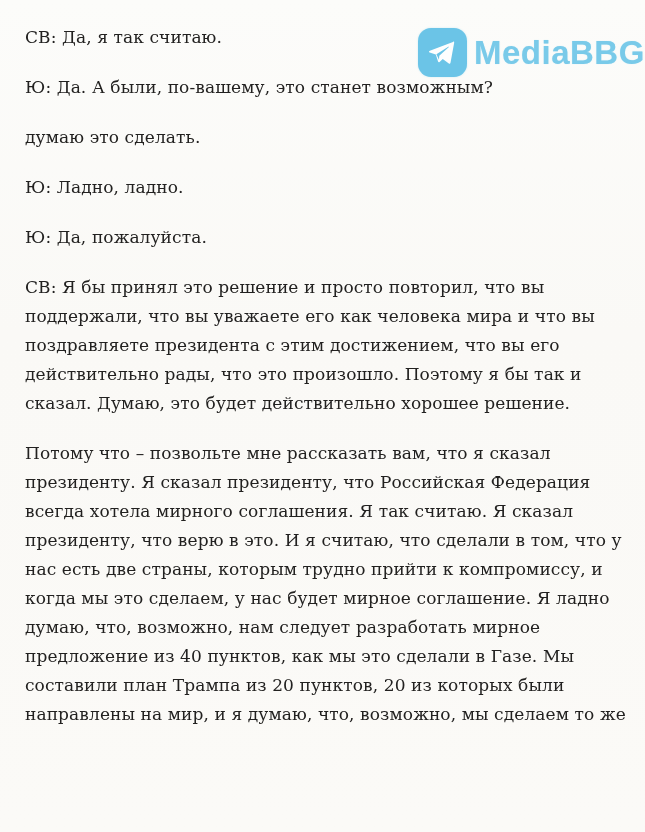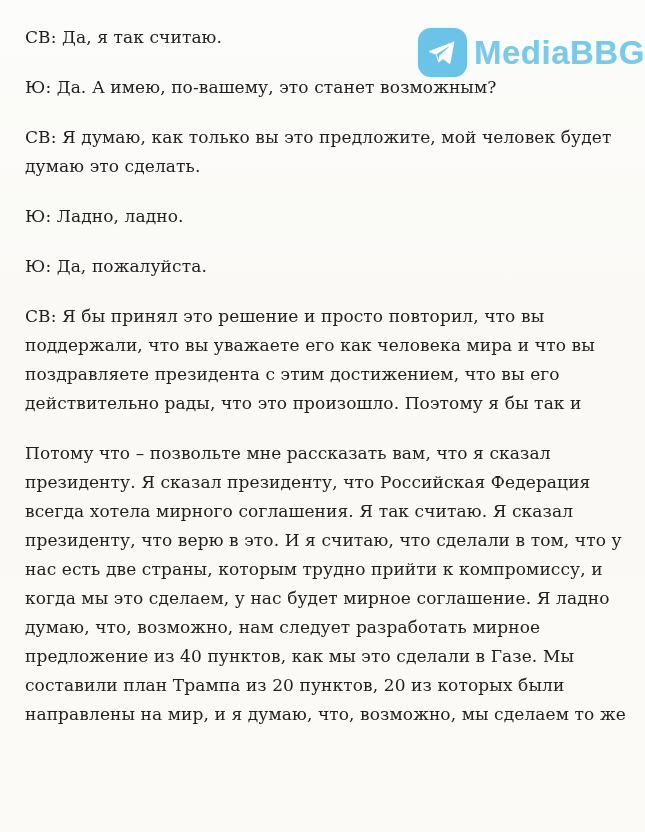--- a/index.html
+++ b/index.html
@@ -85,37 +85,37 @@
       </svg>
     </span>
     <span class="wm-text">MediaBBG</span>
   </div>
 
   <div class="transcript">
       <p class="para">
         <span class="line">СВ: Да, я так считаю.</span>
       </p>
       <p class="para">
-        <span class="line">Ю: Да. А имею, по-вашему, это станет возможным?</span>
+        <span class="line">Ю: Да. А были, по-вашему, это станет возможным?</span>
       </p>
       <p class="para">
-        <span class="line">СВ: Я думаю, как только вы это предложите, мой человек будет</span>
         <span class="line">думаю это сделать.</span>
       </p>
       <p class="para">
         <span class="line">Ю: Ладно, ладно.</span>
       </p>
       <p class="para">
         <span class="line">Ю: Да, пожалуйста.</span>
       </p>
       <p class="para">
         <span class="line">СВ: Я бы принял это решение и просто повторил, что вы</span>
         <span class="line">поддержали, что вы уважаете его как человека мира и что вы</span>
         <span class="line">поздравляете президента с этим достижением, что вы его</span>
         <span class="line">действительно рады, что это произошло. Поэтому я бы так и</span>
+        <span class="line">сказал. Думаю, это будет действительно хорошее решение.</span>
       </p>
       <p class="para">
         <span class="line">Потому что – позвольте мне рассказать вам, что я сказал</span>
         <span class="line">президенту. Я сказал президенту, что Российская Федерация</span>
         <span class="line">всегда хотела мирного соглашения. Я так считаю. Я сказал</span>
         <span class="line">президенту, что верю в это. И я считаю, что сделали в том, что у</span>
         <span class="line">нас есть две страны, которым трудно прийти к компромиссу, и</span>
         <span class="line">когда мы это сделаем, у нас будет мирное соглашение. Я ладно</span>
         <span class="line">думаю, что, возможно, нам следует разработать мирное</span>
         <span class="line">предложение из 40 пунктов, как мы это сделали в Газе. Мы</span>

